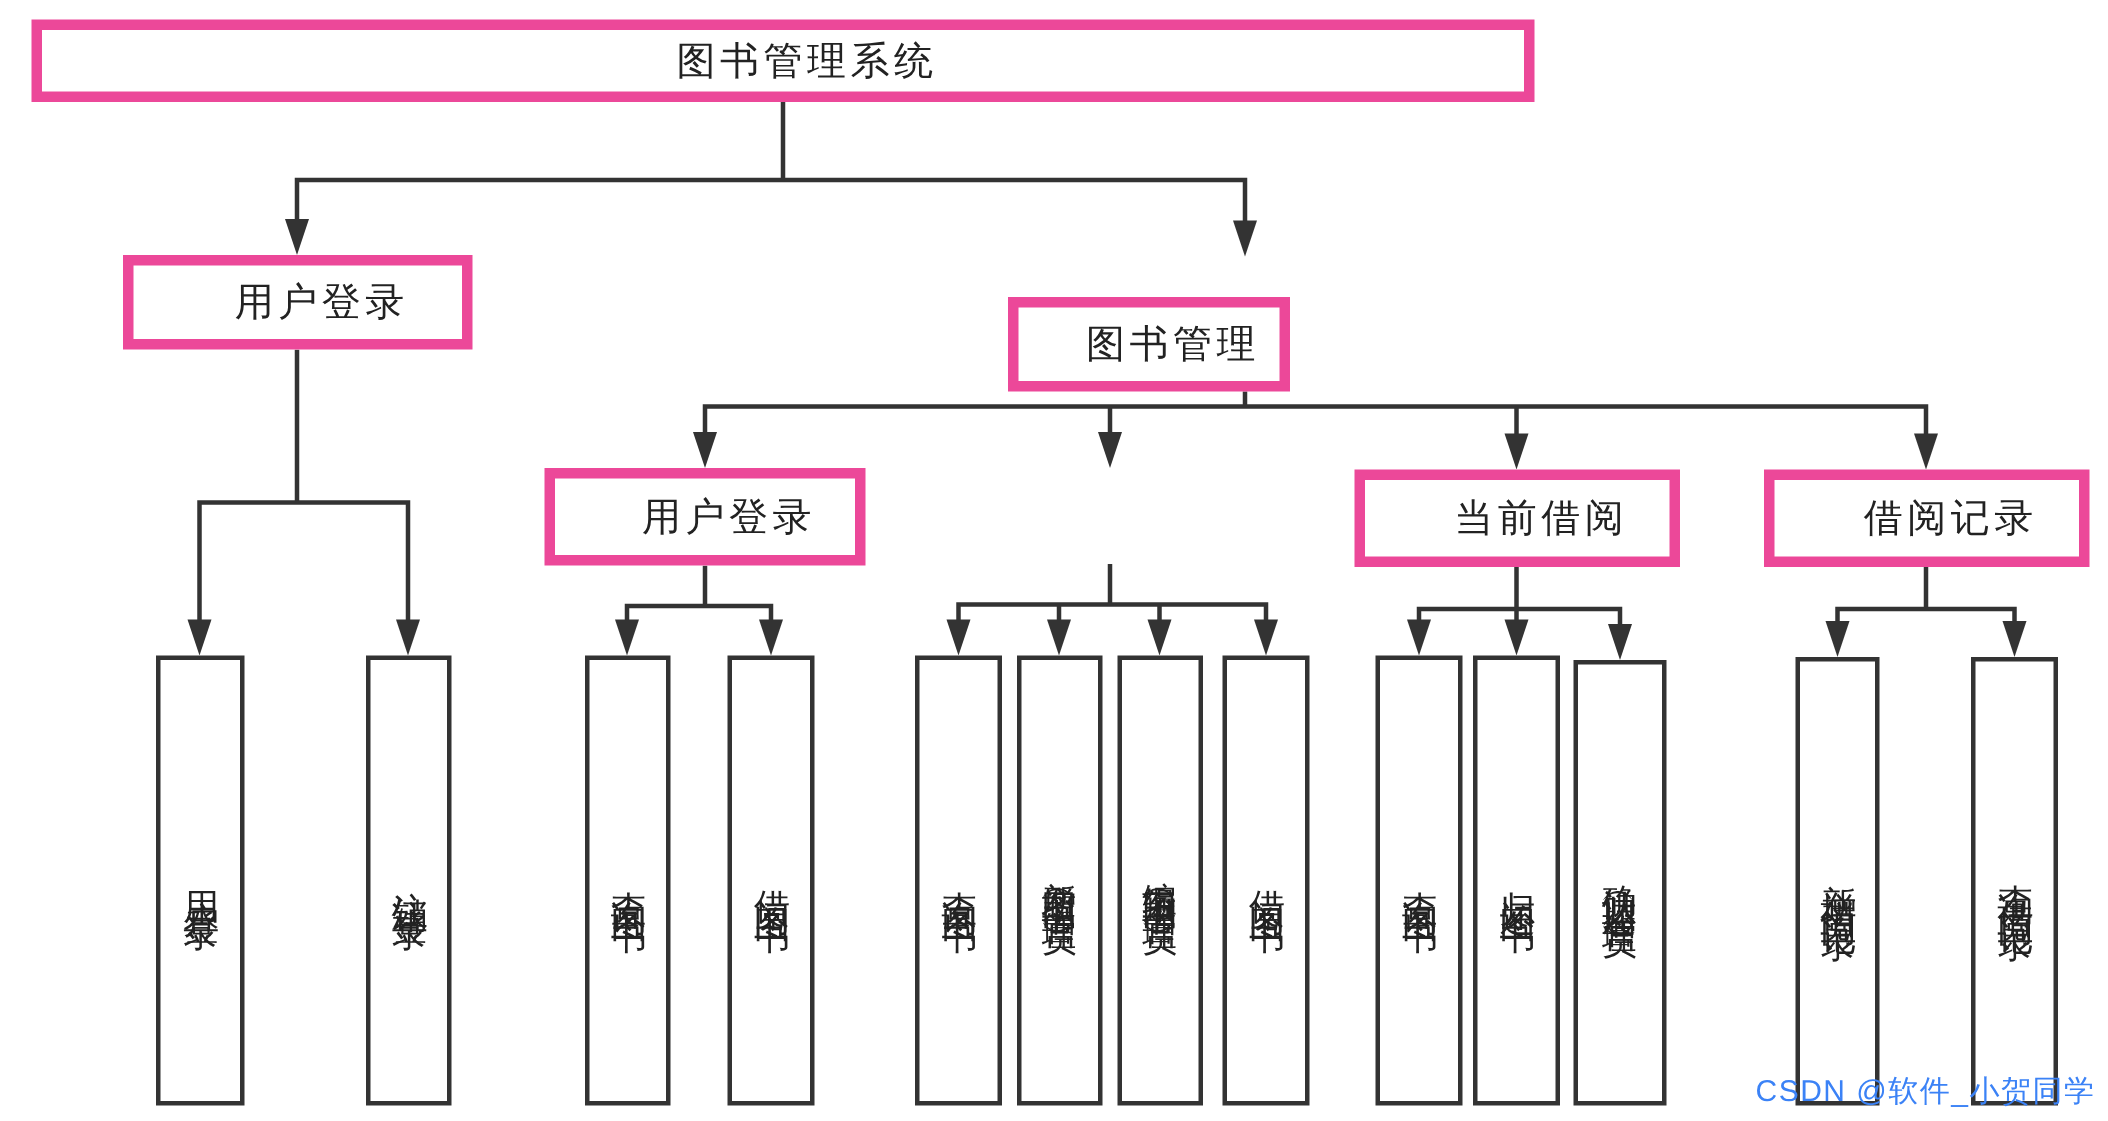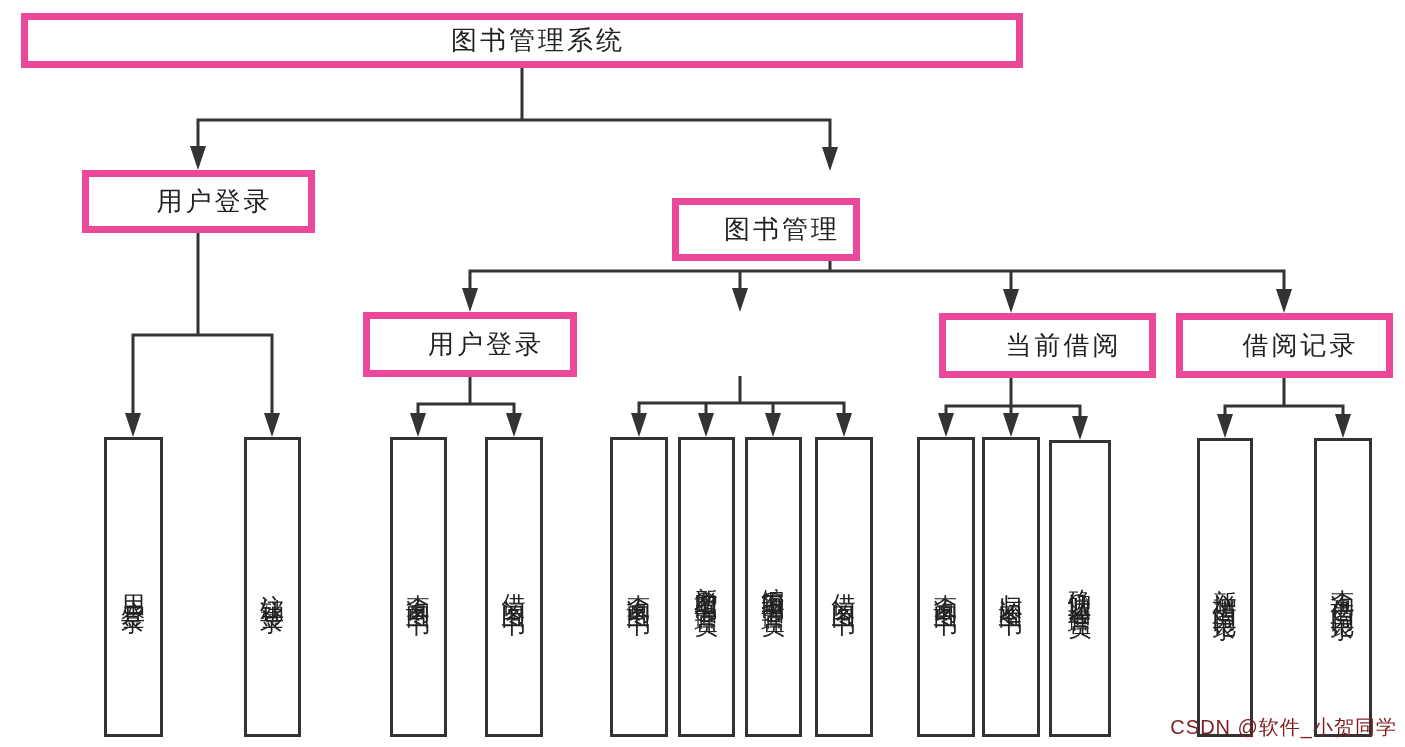--- a/index.html
+++ b/index.html
@@ -17,21 +17,21 @@
     position:absolute;box-sizing:border-box;border:3px solid #333333;background:#ffffff;
     display:flex;align-items:center;justify-content:center;z-index:2;
   }
   .leaf .vtxt{
     writing-mode:vertical-rl;text-orientation:mixed;line-height:1.05;
     font-size:24px;letter-spacing:6px;white-space:nowrap;
   }
   .leaf.tight .vtxt{letter-spacing:4px;font-size:23px;}
   .watermark{
     position:absolute;right:8px;bottom:6px;z-index:3;
-    font-size:20px;letter-spacing:1px;color:#7f1d1d;white-space:nowrap;
+    font-size:20px;letter-spacing:1px;color:#3b82f6;white-space:nowrap;
   }
 </style>
 </head>
 <body>
 
 <div class="canvas">
 
   <svg class="wires" width="1405" height="747" viewBox="0 0 1405 747" aria-hidden="true">
     <g stroke="#333333" stroke-width="3" fill="none">
 
@@ -71,21 +71,21 @@
       <polygon points="1335,414 1351,414 1343,438"></polygon>
     </g>
   </svg>
 
   <div class="node" style="left:21px;top:13px;width:1002px;height:55px;">图书管理系统</div>
 
   <div class="node" style="left:82px;top:170px;width:233px;height:63px;">用户登录</div>
   <div class="node" style="left:672px;top:171px;width:188px;height:63px;margin-top:27px;">图书管理</div>
 
   <div class="node" style="left:363px;top:312px;width:214px;height:65px;">用户登录</div>
-  <div class="node" style="left:903px;top:313px;width:217px;height:65px;margin-left:36px;">当前借阅</div>
+  <div class="node" style="left:903px;top:313px;width:217px;height:65px;">当前借阅</div>
   <div class="node" style="left:1176px;top:313px;width:217px;height:65px;">借阅记录</div>
 
   <div class="leaf" style="left:104px;top:437px;width:59px;height:300px;">
     <span class="vtxt">用户登录</span>
   </div>
   <div class="leaf" style="left:244px;top:437px;width:57px;height:300px;">
     <span class="vtxt">注销登录</span>
   </div>
 
   <div class="leaf" style="left:390px;top:437px;width:57px;height:300px;">

